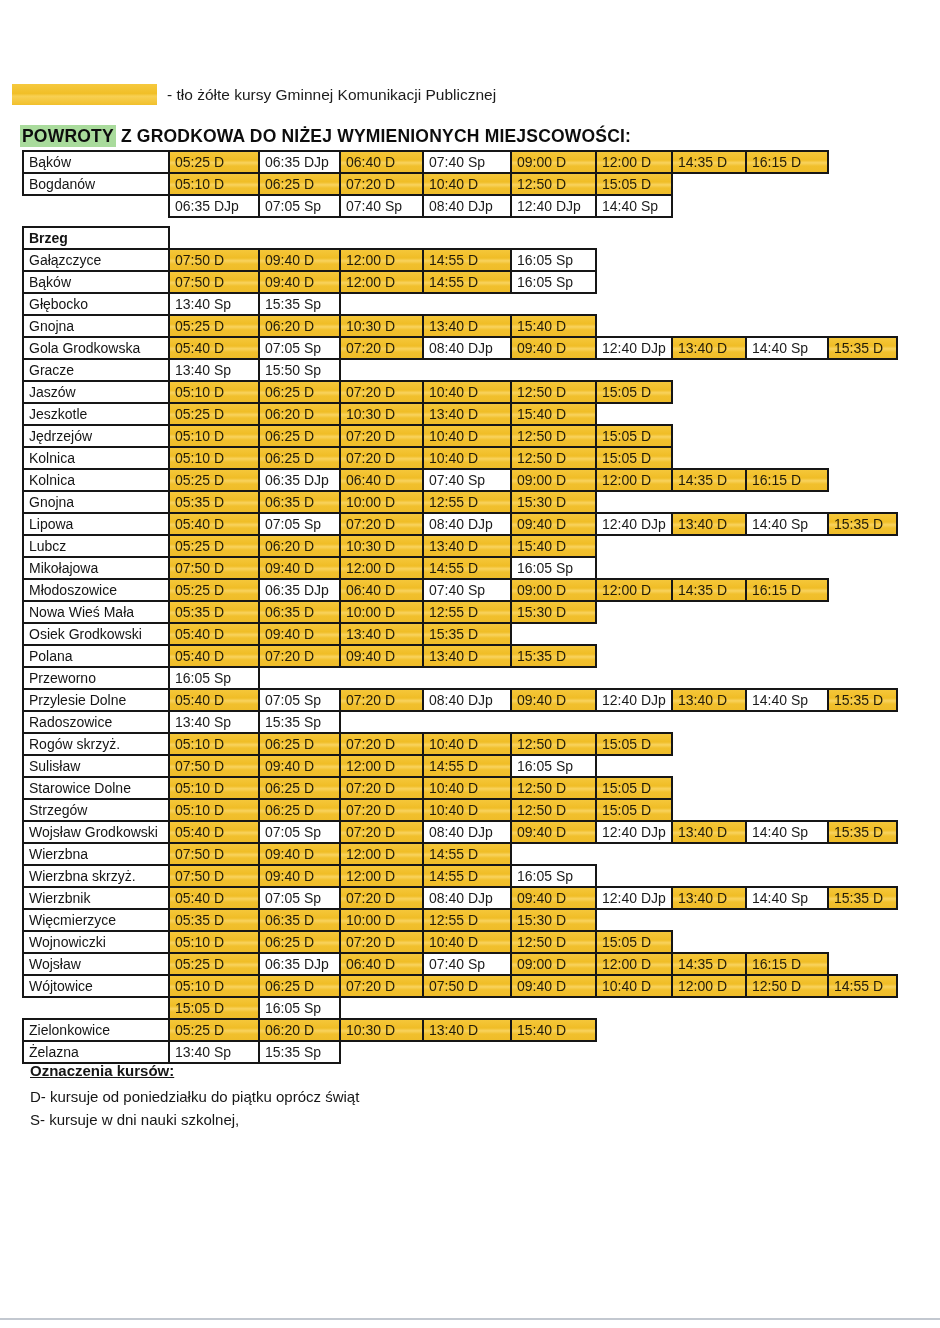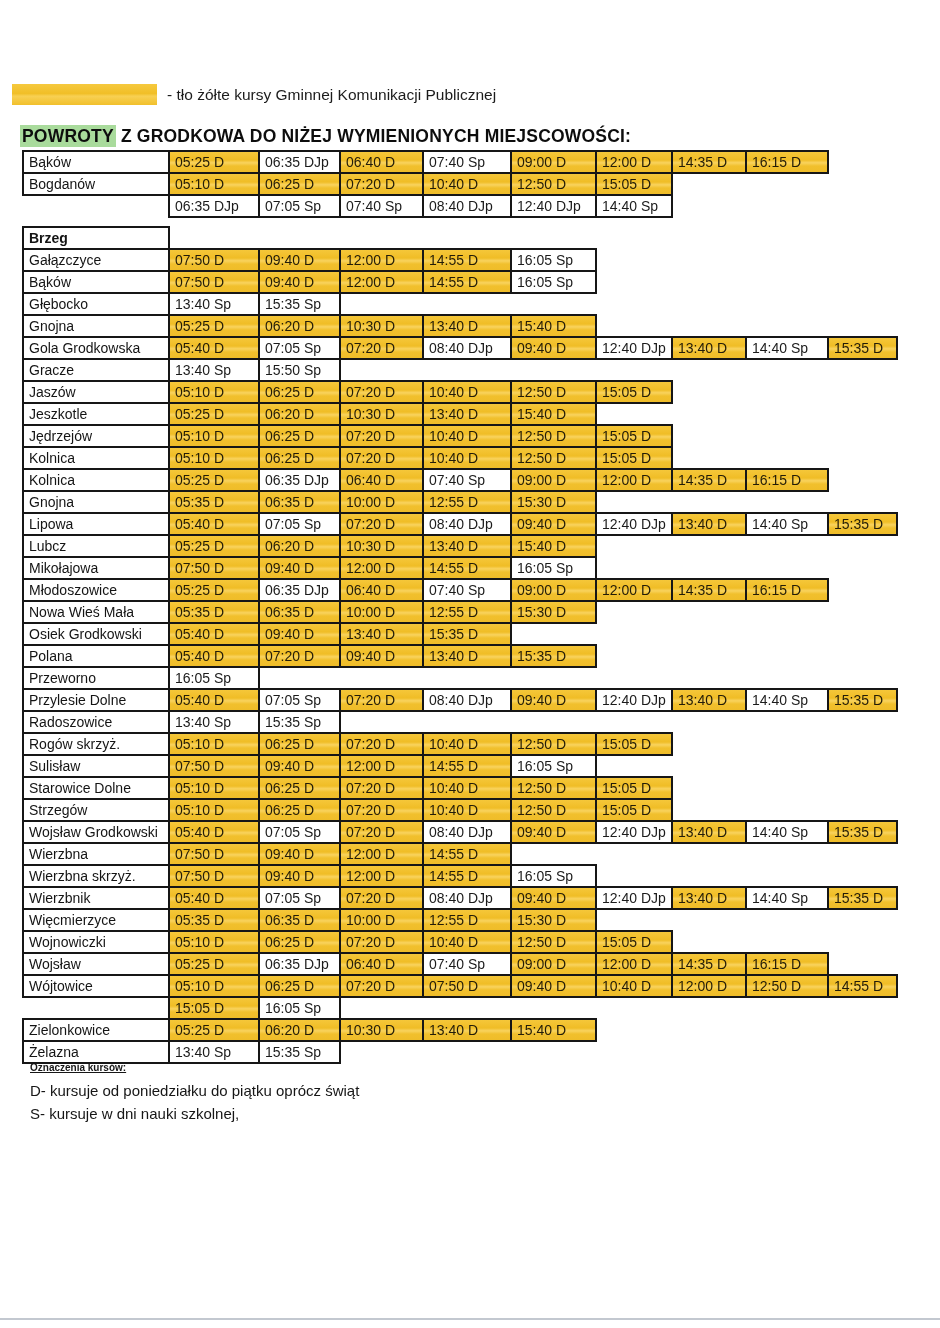--- a/index.html
+++ b/index.html
@@ -21,21 +21,21 @@
   .trow:first-child{margin-top:0;}
   .ncell,.tcell{box-sizing:border-box;height:24px;border:2px solid #161616;line-height:20px;font-size:14px;padding-left:5px;white-space:nowrap;overflow:hidden;background:#fff;}
   .ncell{width:148px;color:#141414;}
   .ncell.bold{font-weight:bold;margin-top:32px;}
   .ncell.noborder{border-color:transparent;background:transparent;}
   .tcell{margin-left:-2px;color:#1b1b1b;}
   .tcell.hl{background:linear-gradient(180deg,#f5c73a,#f0bd26 40%,#f9d35e 54%,#f1c02d 70%,#efbd29);color:#231c08;}
 
   
   .notes{position:absolute;left:30px;top:1062px;font-size:15px;color:#161616;}
-  .notes-heading{font-weight:bold;text-decoration:underline;margin-bottom:10px;font-size:10px;}
+  .notes-heading{font-weight:bold;text-decoration:underline;margin-bottom:10px;font-size:15px;}
   .note-line{margin-bottom:8px;line-height:15px;}
 
   .bottom-line{position:absolute;left:0;top:1318px;width:940px;height:2px;background:#c3c8d0;}
 </style>
 </head>
 <body>
 
 <div class="page">
 
   <div class="legend">

